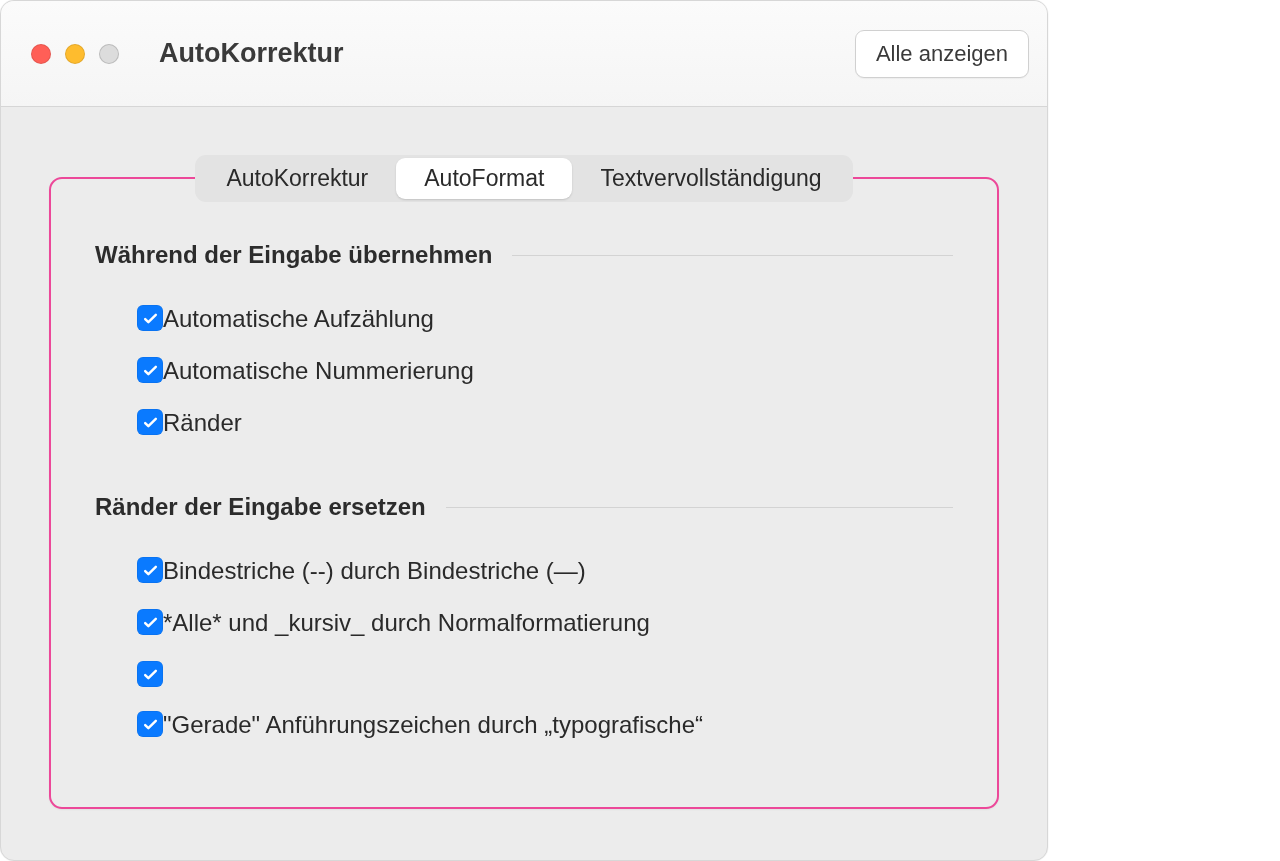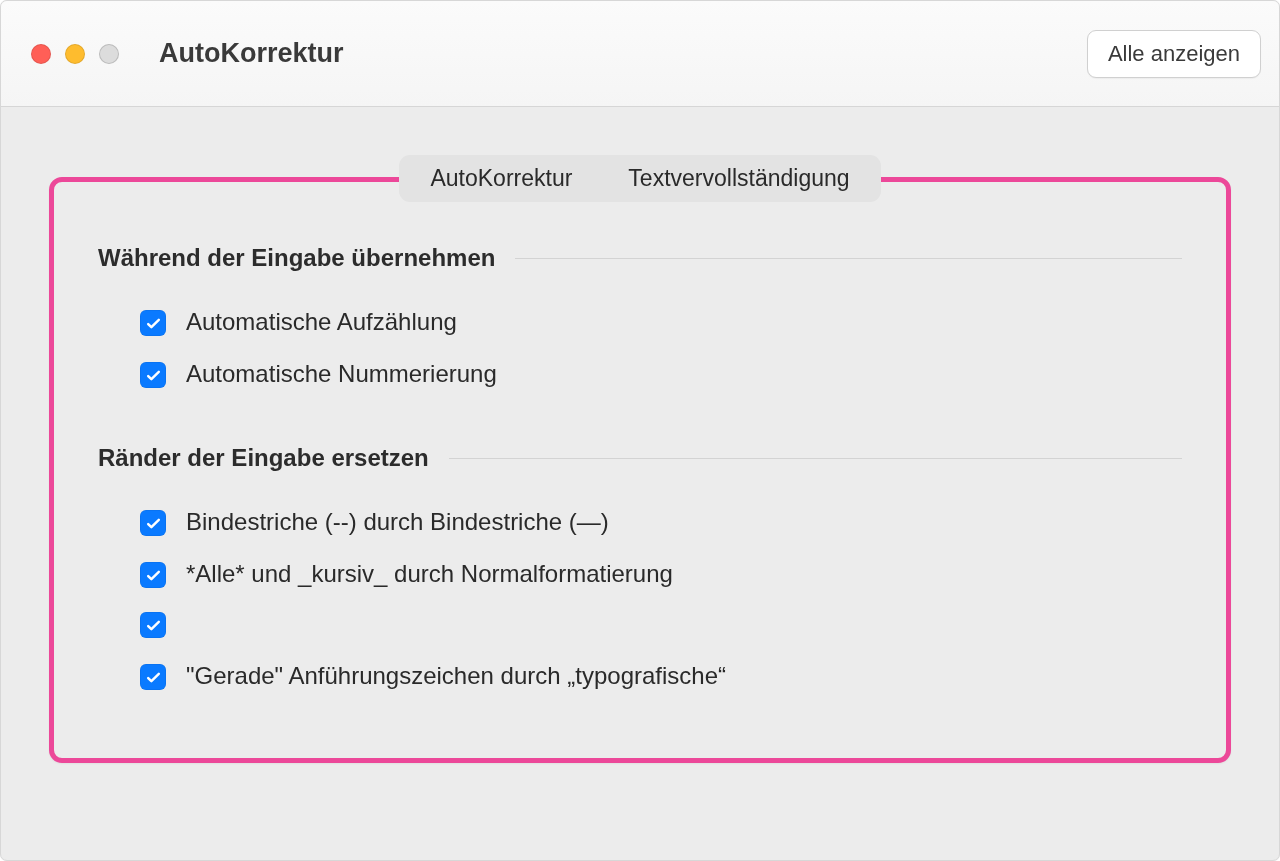--- a/index.html
+++ b/index.html
@@ -3,23 +3,23 @@
 <meta charset="utf-8">
 <style>
   * { box-sizing: border-box; }
   html, body {
     margin: 0; padding: 0;
     font-family: -apple-system, "Helvetica Neue", Helvetica, Arial, sans-serif;
     background: #fff;
     width: 1280px; height: 861px;
   }
   .window {
-    width: 1280px; height: 861px;
+    width: 1048px; height: 861px;
     border: 1px solid #d7d7d7;
-    border-radius: 7px;
+    border-radius: 14px;
     overflow: hidden;
     background: #ececec;
     display: flex; flex-direction: column;
     box-shadow: 0 0 0 0.5px rgba(0,0,0,0.05);
   }
   .titlebar {
     height: 106px;
     background: linear-gradient(#fbfbfb,#f5f5f5);
     border-bottom: 1px solid #d6d6d6;
     display: flex; align-items: center;
@@ -75,21 +75,21 @@
     border-radius: 9px;
     cursor: default;
   }
   .tab.active {
     background: #fff;
     box-shadow: 0 1px 2px rgba(0,0,0,0.15);
   }
   .panel {
     width: 100%;
     background: #ececec;
-    border: 5px solid #ec4899;
+    border: 2px solid #ec4899;
     border-radius: 13px;
     padding: 62px 44px 52px 44px;
     box-shadow: 0 1px 2px rgba(0,0,0,0.05);
   }
   .section {
     margin-bottom: 44px;
   }
   .section:last-child { margin-bottom: 4px; }
   .section-head {
     display: flex; align-items: center;
@@ -100,22 +100,22 @@
     font-size: 24px;
     font-weight: 700;
     color: #2c2c2c;
     white-space: nowrap;
   }
   .section-line {
     flex: 1; height: 1px;
     background: #d3d3d3;
   }
   .checkbox-row {
-    display:flex; align-items:flex-end;
-    gap: 20px;
+    display:flex; align-items:flex-start;
+    gap: 0;
     padding: 12px 0 12px 42px;
   }
   .checkbox {
     width: 26px; height: 26px;
     border-radius: 6px;
     background: #0a7aff;
     display:flex; align-items:center; justify-content:center;
     flex: 0 0 26px;
     box-shadow: inset 0 0 0 0.5px rgba(0,0,0,0.1);
   }
@@ -135,20 +135,21 @@
       <div class="traffic-light tl-yellow"></div>
       <div class="traffic-light tl-gray"></div>
     </div>
     <div class="window-title">AutoKorrektur</div>
     <button class="show-all-btn">Alle anzeigen</button>
   </div>
 
   <div class="content-area">
     <div class="tab-strip">
       <div class="tab">AutoKorrektur</div>
+      <div class="tab active">AutoFormat</div>
       <div class="tab">Textvervollständigung</div>
     </div>
 
     <div class="panel">
 
       <div class="section">
         <div class="section-head">
           <div class="section-title">Während der Eingabe übernehmen</div>
           <div class="section-line"></div>
         </div>
@@ -161,20 +162,28 @@
           <div class="checkbox-label">Automatische Aufzählung</div>
         </div>
         <div class="checkbox-row">
           <div class="checkbox">
             <svg viewBox="0 0 16 16">
                 <path d="M3 8.5l3 3 7-7" stroke="#fff" stroke-width="2.3" fill="none" stroke-linecap="round" stroke-linejoin="round"></path>
               </svg>
           </div>
           <div class="checkbox-label">Automatische Nummerierung</div>
         </div>
+        <div class="checkbox-row">
+          <div class="checkbox">
+            <svg viewBox="0 0 16 16">
+                <path d="M3 8.5l3 3 7-7" stroke="#fff" stroke-width="2.3" fill="none" stroke-linecap="round" stroke-linejoin="round"></path>
+              </svg>
+          </div>
+          <div class="checkbox-label">Ränder</div>
+        </div>
       </div>
 
       <div class="section">
         <div class="section-head">
           <div class="section-title">Ränder der Eingabe ersetzen</div>
           <div class="section-line"></div>
         </div>
         <div class="checkbox-row">
           <div class="checkbox">
             <svg viewBox="0 0 16 16">

